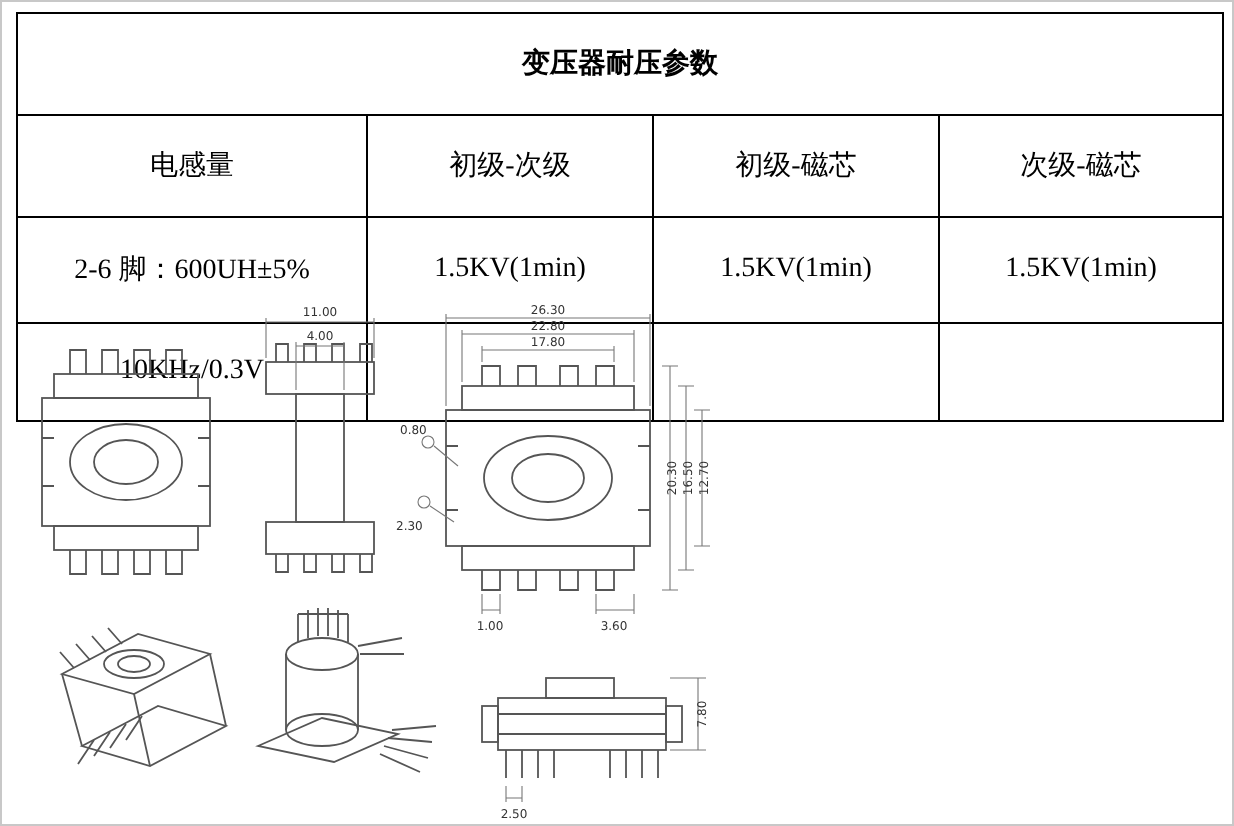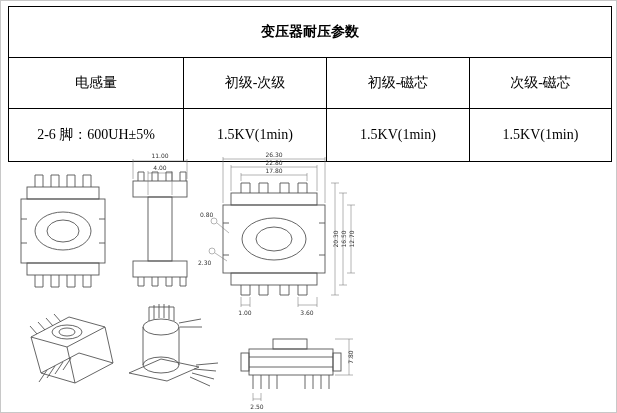--- a/index.html
+++ b/index.html
@@ -76,20 +76,26 @@
         <th>初级-磁芯</th>
         <th>次级-磁芯</th>
       </tr>
     </thead>
     <tbody>
       <tr class="val-row-1">
         <td>2-6 脚：600UH±5%</td>
         <td>1.5KV(1min)</td>
         <td>1.5KV(1min)</td>
         <td>1.5KV(1min)</td>
+      </tr>
+      <tr class="val-row-2">
+        <td>10KHz/0.3V</td>
+        <td></td>
+        <td></td>
+        <td></td>
       </tr>
     </tbody>
   </table>
 
   <svg class="drawings" width="617" height="265" viewBox="0 0 617 265">
 
     <g class="ln">
       <path d="M34 38 V26 H42 V38 M50 38 V26 H58 V38 M66 38 V26 H74 V38 M82 38 V26 H90 V38"></path>
       <rect x="26" y="38" width="72" height="12"></rect>
       <rect x="20" y="50" width="84" height="64"></rect>

